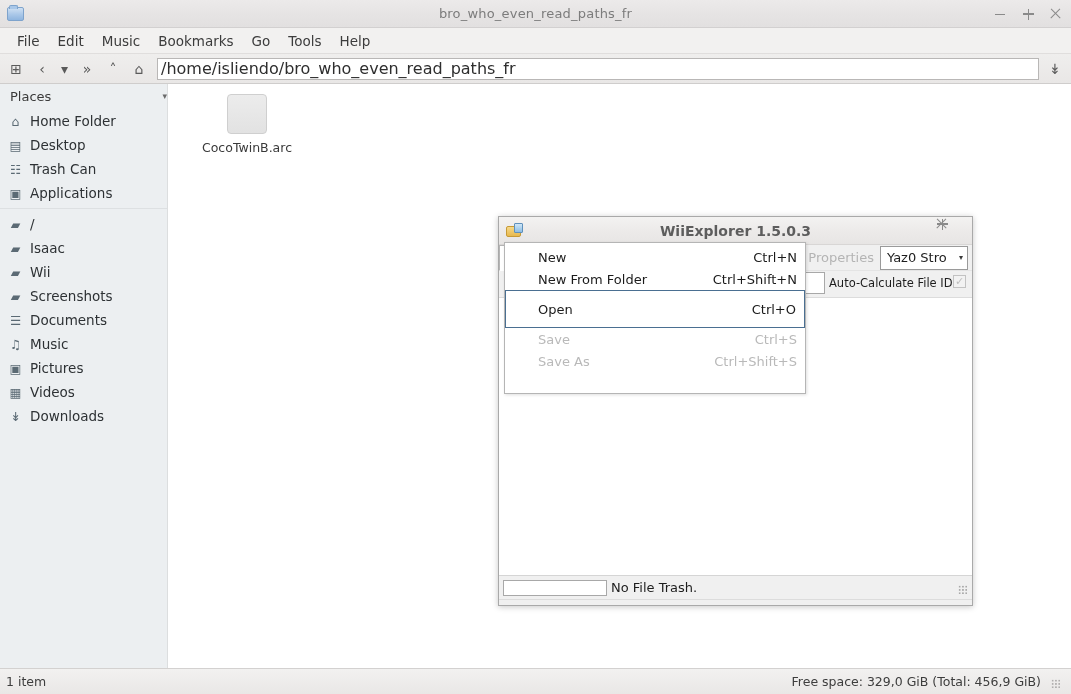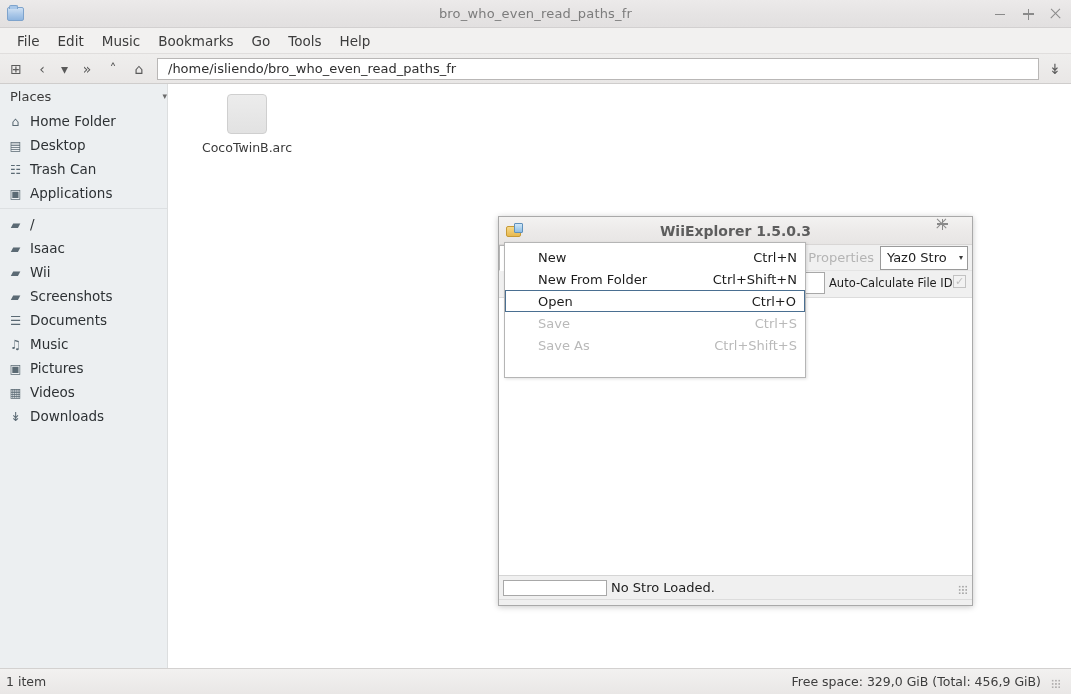--- a/index.html
+++ b/index.html
@@ -79,22 +79,22 @@
     display:flex; align-items:center; padding: 0 4px; gap:2px;
   }
   .tb-btn {
     width: 24px; height:24px; display:flex; align-items:center; justify-content:center;
     color:#5a5a5a; font-size:14px; cursor:default; border-radius:2px;
   }
   .tb-btn.sm { width:17px; }
   #fm-pathbar {
     flex:1 1 auto; height:22px; margin: 0 2px 0 4px;
     background:#ffffff; border:1px solid #b9b7b6;
-    display:flex; align-items:center; padding: 0 10px;
-    font-size: 13px; color:#2e2e2e;
+    display:flex; align-items:center; padding: 0 3px;
+    font-size: 16px; color:#2e2e2e;
   }
 
   
   #fm-body { flex: 1 1 auto; display:flex; min-height:0; position:relative; }
 
   
   #fm-sidebar {
     width: 168px; flex:0 0 168px;
     background:#eceff1;
     display:flex; flex-direction:column;
@@ -250,21 +250,21 @@
   }
   .menu-row {
     height:22px; display:flex; align-items:center;
     padding: 0 8px 0 33px; font-size:13px; color:#1b1b1b; cursor:default;
   }
   .menu-row .mr-label { flex:1 1 auto; }
   .menu-row .mr-accel { color:#1b1b1b; }
   .menu-row.disabled, .menu-row.disabled .mr-accel { color:#b9b9b9; }
   .menu-row.highlight {
     border:1px solid #4a6f91; background:#ffffff;
-    height:22px; padding-left:32px;
+    height:38px; padding-left:32px;
   }
 
   #wii-content {
     flex:1 1 auto; background:#ffffff;
     border-top:1px solid #dcdcdc;
     position:relative; min-height:0;
   }
   #wii-statusbar {
     height:24px; flex:0 0 24px;
     background:#f0f0f0; border-top:1px solid #d5d5d5;
@@ -468,17 +468,17 @@
     <div class="menu-row disabled">
       <span class="mr-label">Save As</span>
       <span class="mr-accel">Ctrl+Shift+S</span>
     </div>
   </div>
 
   <div id="wii-content"></div>
 
   <div id="wii-statusbar">
     <div id="wii-progress"></div>
-    <span id="wii-status-text">No Stro Loaded.</span>
+    <span id="wii-status-text">No File Trash.</span>
     <span id="wii-grip"></span>
   </div>
   <div id="wii-bottomedge"></div>
 </div>
 
 </body></html>

